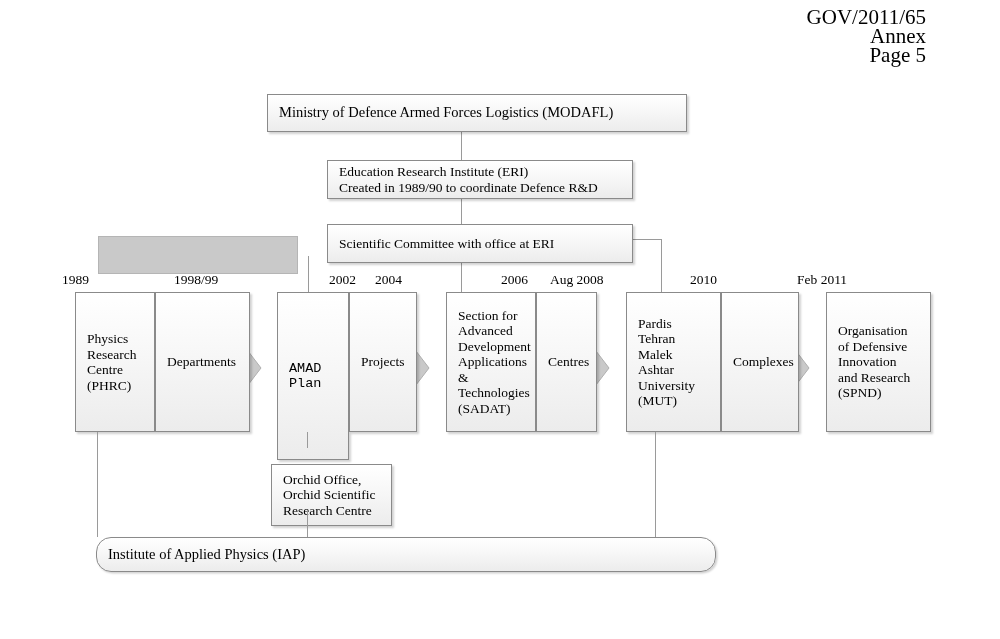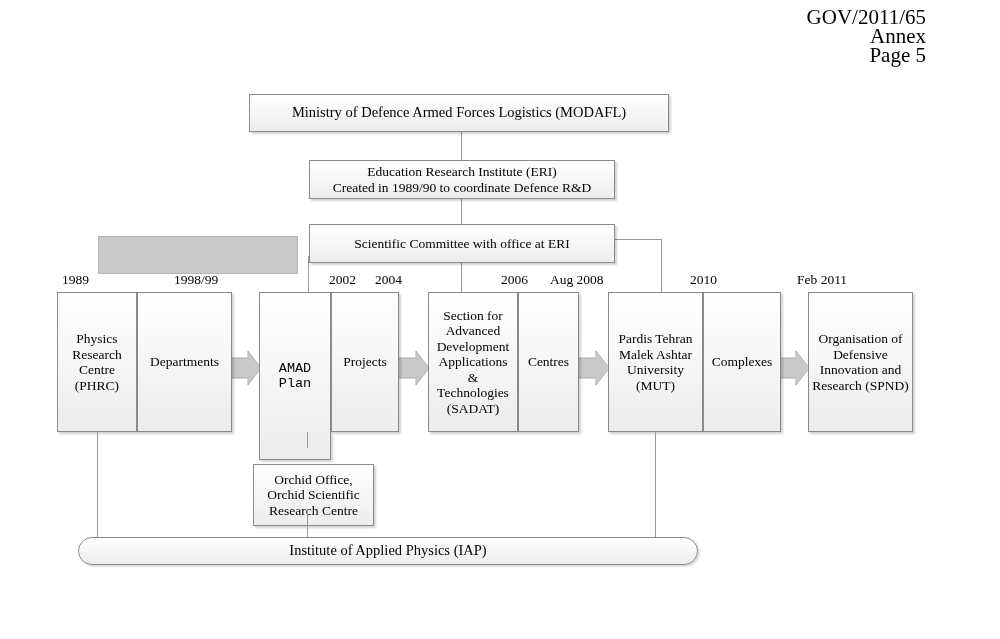--- a/index.html
+++ b/index.html
@@ -34,25 +34,25 @@
   #hdr-line3 { top: 46px; }
 
   .box {
     position: absolute;
     box-sizing: border-box;
     border: 1px solid #8a8a8a;
     background: linear-gradient(to bottom, #ffffff 0%, #f7f7f7 45%, #ececec 100%);
     display: flex;
     align-items: center;
     justify-content: center;
-    text-align: center;
     font-size: 13.5px;
     line-height: 15.5px;
-    padding: 2px 3px;
+    padding: 2px 11px;
     box-shadow: 1.5px 1.5px 2px rgba(0,0,0,0.18);
+    margin-left: 18px;
   }
   .box span { display: block; width: 100%; }
 
   .wide { font-size: 14.5px; }
 
   .connector {
     position: absolute;
     background: #9a9a9a;
   }
   .vline { width: 1px; }
@@ -181,17 +181,17 @@
   <div class="connector vline" style="left:307px; top:432px; height:16px;"></div>
 
   <div class="box" style="left:253px; top:464px; width:121px; height:62px;">
     <span>Orchid Office, Orchid Scientific Research Centre</span>
   </div>
 
   <div class="connector vline" style="left:97px; top:432px; height:105px;"></div>
   <div class="connector vline" style="left:307px; top:510px; height:27px;"></div>
   <div class="connector vline" style="left:655px; top:432px; height:105px;"></div>
 
-  <div class="box wide" style="left:78px; top:537px; width:620px; height:28px;border-radius:15px;">
+  <div class="box wide" style="left:78px; top:537px; width:620px; height:35px;border-radius:15px;">
     <span>Institute of Applied Physics (IAP)</span>
   </div>
 
 </div>
 
 </body></html>

